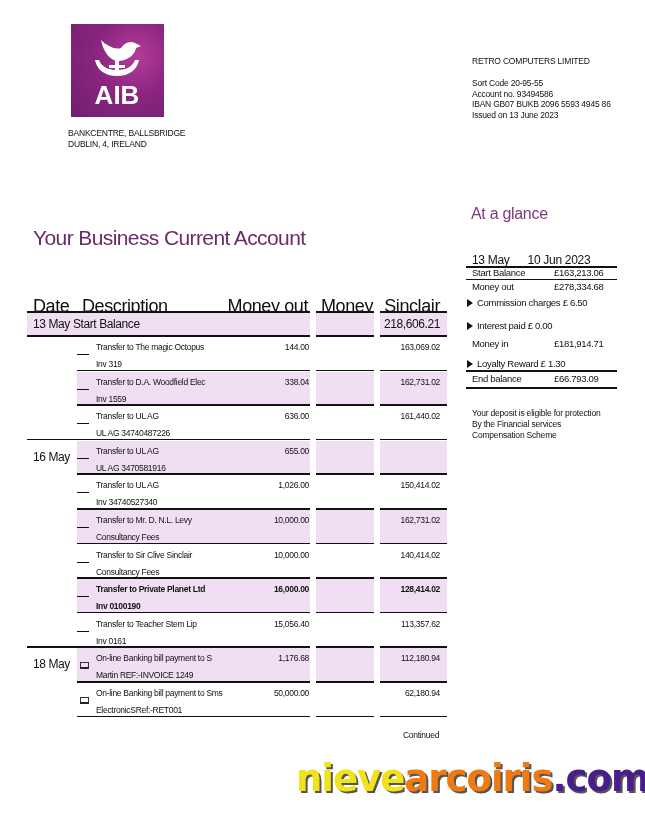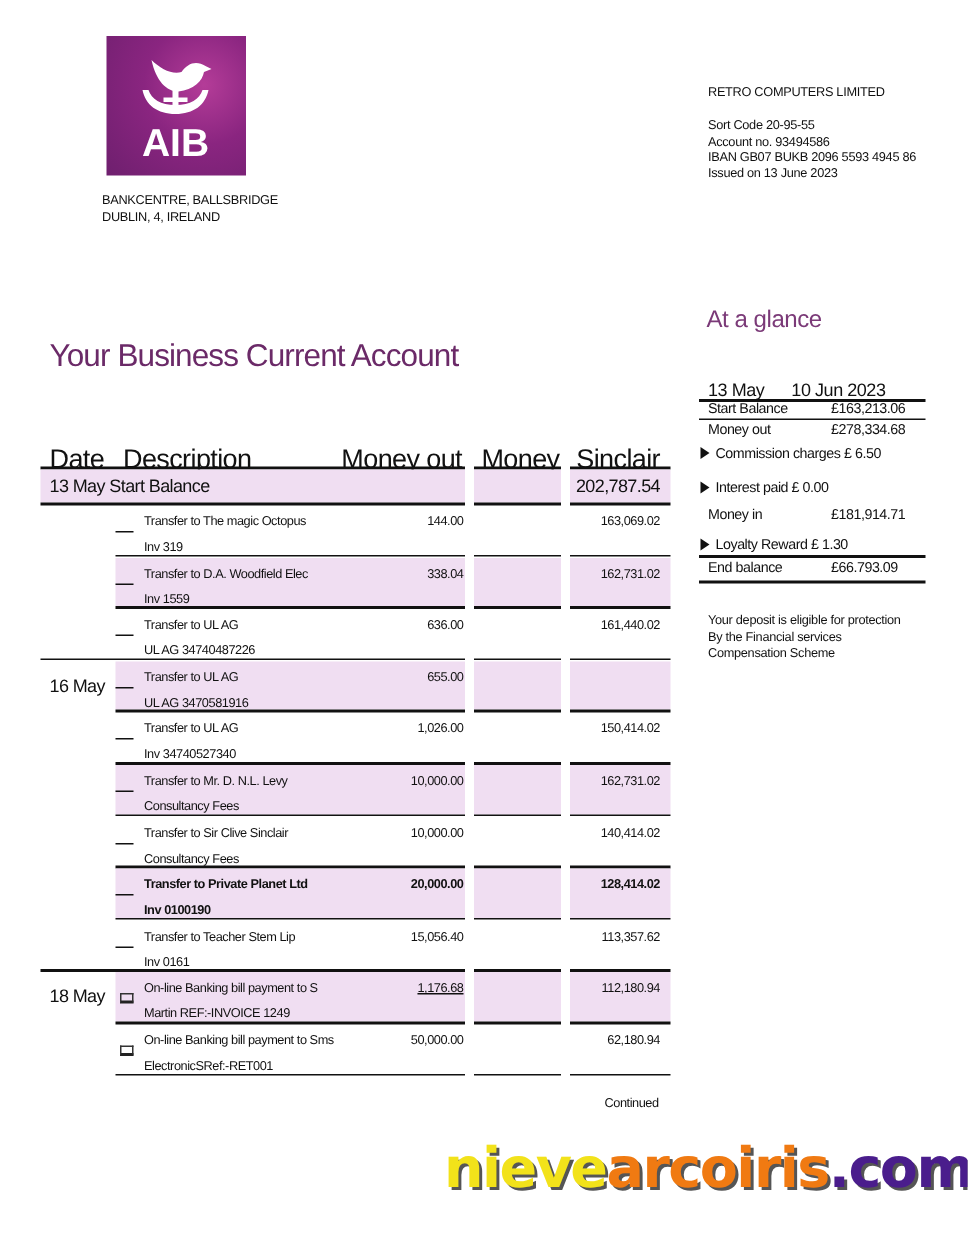--- a/index.html
+++ b/index.html
@@ -122,21 +122,21 @@
 <div class="abs hdr" style="left:380px; width:60px; text-align:right;">Sinclair £</div>
 
 <div class="hline" style="left:27px; top:311px; width:283px;"></div>
 <div class="hline" style="left:316px; top:311px; width:58px;"></div>
 <div class="hline" style="left:380px; top:311px; width:67px;"></div>
 
 <div class="pink" style="left:27px; top:313px; width:283px; height:22px;"></div>
 <div class="pink" style="left:316px; top:313px; width:58px; height:22px;"></div>
 <div class="pink" style="left:380px; top:313px; width:67px; height:22px;"></div>
 <div class="abs date" style="left:33px; top:317px;">13 May Start Balance</div>
-<div class="abs date" style="left:380px; top:317px; width:60px; text-align:right;">202,787.54</div>
+<div class="abs date" style="left:380px; top:317px; width:60px; text-align:right;">218,606.21</div>
 <div class="hline" style="left:27px; top:335px; width:283px;"></div>
 <div class="hline" style="left:316px; top:335px; width:58px;"></div>
 <div class="hline" style="left:380px; top:335px; width:67px;"></div>
 
 <div id="rows">
     <div class="abs" style="left:0; top:337px; width:645px; height:34.6px;">
       <div class="abs date" style="left:33px; top:9px;"></div>
       <div class="dash" style="top:17px;"></div>
       <div class="abs desc" style="left:96px; top:5px;">Transfer to The magic Octopus</div>
       <div class="abs desc" style="left:96px; top:22px;">Inv 319</div>
@@ -229,21 +229,21 @@
     <div class="hline" style="left:316px; top:577.2px; width:58px;"></div>
     <div class="hline" style="left:380px; top:577.2px; width:67px;"></div>
     <div class="pink" style="left:77px; top:579.2px; width:233px; height:32.6px;"></div>
     <div class="pink" style="left:316px; top:579.2px; width:58px; height:32.6px;"></div>
     <div class="pink" style="left:380px; top:579.2px; width:67px; height:32.6px;"></div>
     <div class="abs" style="left:0; top:579.2px; width:645px; height:34.6px;font-weight:bold;">
       <div class="abs date" style="left:33px; top:9px;"></div>
       <div class="dash" style="top:17px;"></div>
       <div class="abs desc" style="left:96px; top:5px;">Transfer to Private Planet Ltd</div>
       <div class="abs desc" style="left:96px; top:22px;">Inv 0100190</div>
-      <div class="abs amt" style="left:220px; top:5px; width:89px;">20,000.00</div>
+      <div class="abs amt" style="left:220px; top:5px; width:89px;">16,000.00</div>
       <div class="abs amt" style="left:316px; top:5px; width:56px;"></div>
       <div class="abs amt" style="left:380px; top:5px; width:60px;">128,414.02</div>
     </div>
     <div class="hline" style="left:77px; top:611.8000000000001px; width:233px;"></div>
     <div class="hline" style="left:316px; top:611.8000000000001px; width:58px;"></div>
     <div class="hline" style="left:380px; top:611.8000000000001px; width:67px;"></div>
     <div class="abs" style="left:0; top:613.8px; width:645px; height:34.6px;">
       <div class="abs date" style="left:33px; top:9px;"></div>
       <div class="dash" style="top:17px;"></div>
       <div class="abs desc" style="left:96px; top:5px;">Transfer to Teacher Stem Lip</div>
@@ -256,21 +256,21 @@
     <div class="hline" style="left:316px; top:646.4px; width:58px;"></div>
     <div class="hline" style="left:380px; top:646.4px; width:67px;"></div>
     <div class="pink" style="left:77px; top:648.4000000000001px; width:233px; height:32.6px;"></div>
     <div class="pink" style="left:316px; top:648.4000000000001px; width:58px; height:32.6px;"></div>
     <div class="pink" style="left:380px; top:648.4000000000001px; width:67px; height:32.6px;"></div>
     <div class="abs" style="left:0; top:648.4000000000001px; width:645px; height:32px;padding-left:21px;">
       <div class="abs date" style="left:33px; top:9px;">18 May</div>
       <div class="card-icon" style="top:14px;"></div>
       <div class="abs desc" style="left:96px; top:5px;">On-line Banking bill payment to S</div>
       <div class="abs desc" style="left:96px; top:22px;">Martin REF:-INVOICE 1249</div>
-      <div class="abs amt" style="left:220px; top:5px; width:89px;text-decoration:underline;">1,176.68</div>
+      <div class="abs amt" style="left:220px; top:5px; width:89px;">1,176.68</div>
       <div class="abs amt" style="left:316px; top:5px; width:56px;"></div>
       <div class="abs amt" style="left:380px; top:5px; width:60px;">112,180.94</div>
     </div>
     <div class="hline" style="left:77px; top:681.0000000000001px; width:233px;"></div>
     <div class="hline" style="left:316px; top:681.0000000000001px; width:58px;"></div>
     <div class="hline" style="left:380px; top:681.0000000000001px; width:67px;"></div>
     <div class="abs" style="left:0; top:683px; width:645px; height:34.6px;">
       <div class="abs date" style="left:33px; top:9px;"></div>
       <div class="card-icon" style="top:14px;"></div>
       <div class="abs desc" style="left:96px; top:5px;">On-line Banking bill payment to Sms</div>

